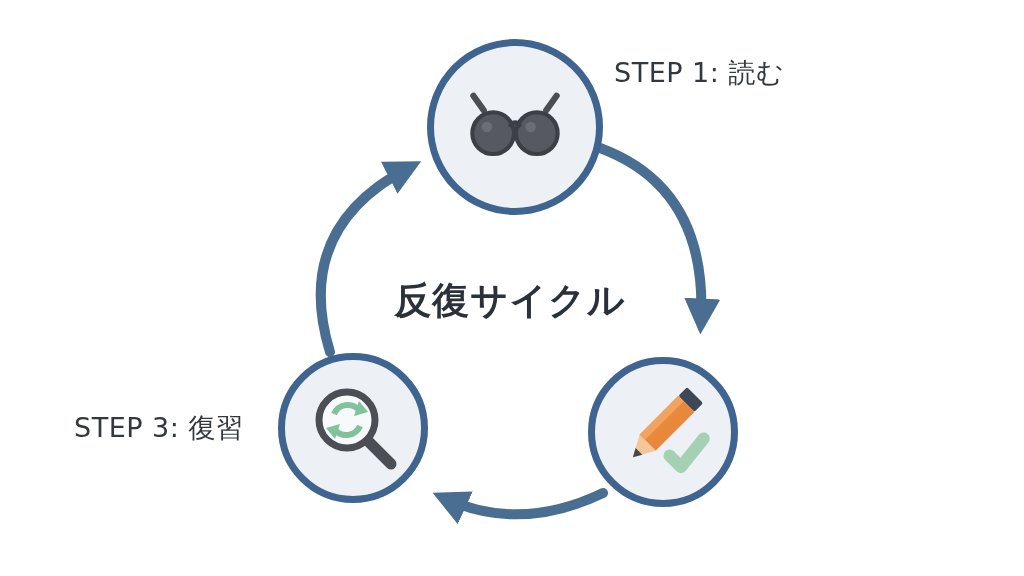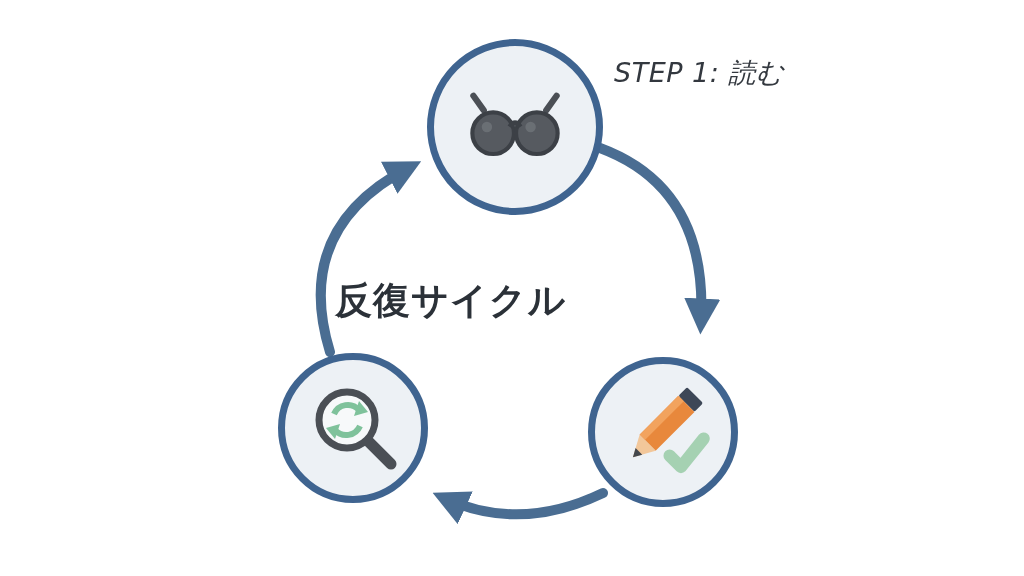--- a/index.html
+++ b/index.html
@@ -37,30 +37,30 @@
   .node-step3 { left: 278px; top: 353px; width: 150px; height: 150px; }
 
   .step-label {
     position: absolute;
     font-size: 27px;
     font-weight: 500;
     color: #33383f;
     white-space: nowrap;
     letter-spacing: 0.5px;
   }
-  .label-step1 { left: 614px; top: 55px; font-style: italic; }
+  .label-step1 { left: 614px; top: 55px; }
   .label-step2 { left: 778px; top: 412px; }
   .label-step3 { left: 74px;  top: 410px; }
 
   .center-title {
     position: absolute;
     left: 335px;
     top: 276px;
     width: 350px;
-    text-align: left;
+    text-align: center;
     font-size: 37px;
     font-weight: bold;
     color: #2b3138;
     letter-spacing: 1px;
   }
   .icon-wrap {
     display: flex;
     align-items: center;
     justify-content: center;
   }
@@ -117,16 +117,17 @@
         <circle cx="44" cy="42" r="28" fill="#f7f9fa" stroke="#4b4f55" stroke-width="7"></circle>
         <path d="M31 36 A 15 15 0 0 1 56 32" fill="none" stroke="#7fc29b" stroke-width="6"></path>
         <polygon points="56,23 65,34 51,38" fill="#7fc29b"></polygon>
         <path d="M57 48 A 15 15 0 0 1 32 52" fill="none" stroke="#7fc29b" stroke-width="6"></path>
         <polygon points="32,61 23,50 37,46" fill="#7fc29b"></polygon>
       </svg>
     </span>
   </div>
 
   <div class="step-label label-step1">STEP 1: 読む</div>
+  <div class="step-label label-step3">STEP 3: 復習</div>
 
   <div class="center-title">反復サイクル</div>
 
 </div>
 
 </body></html>

